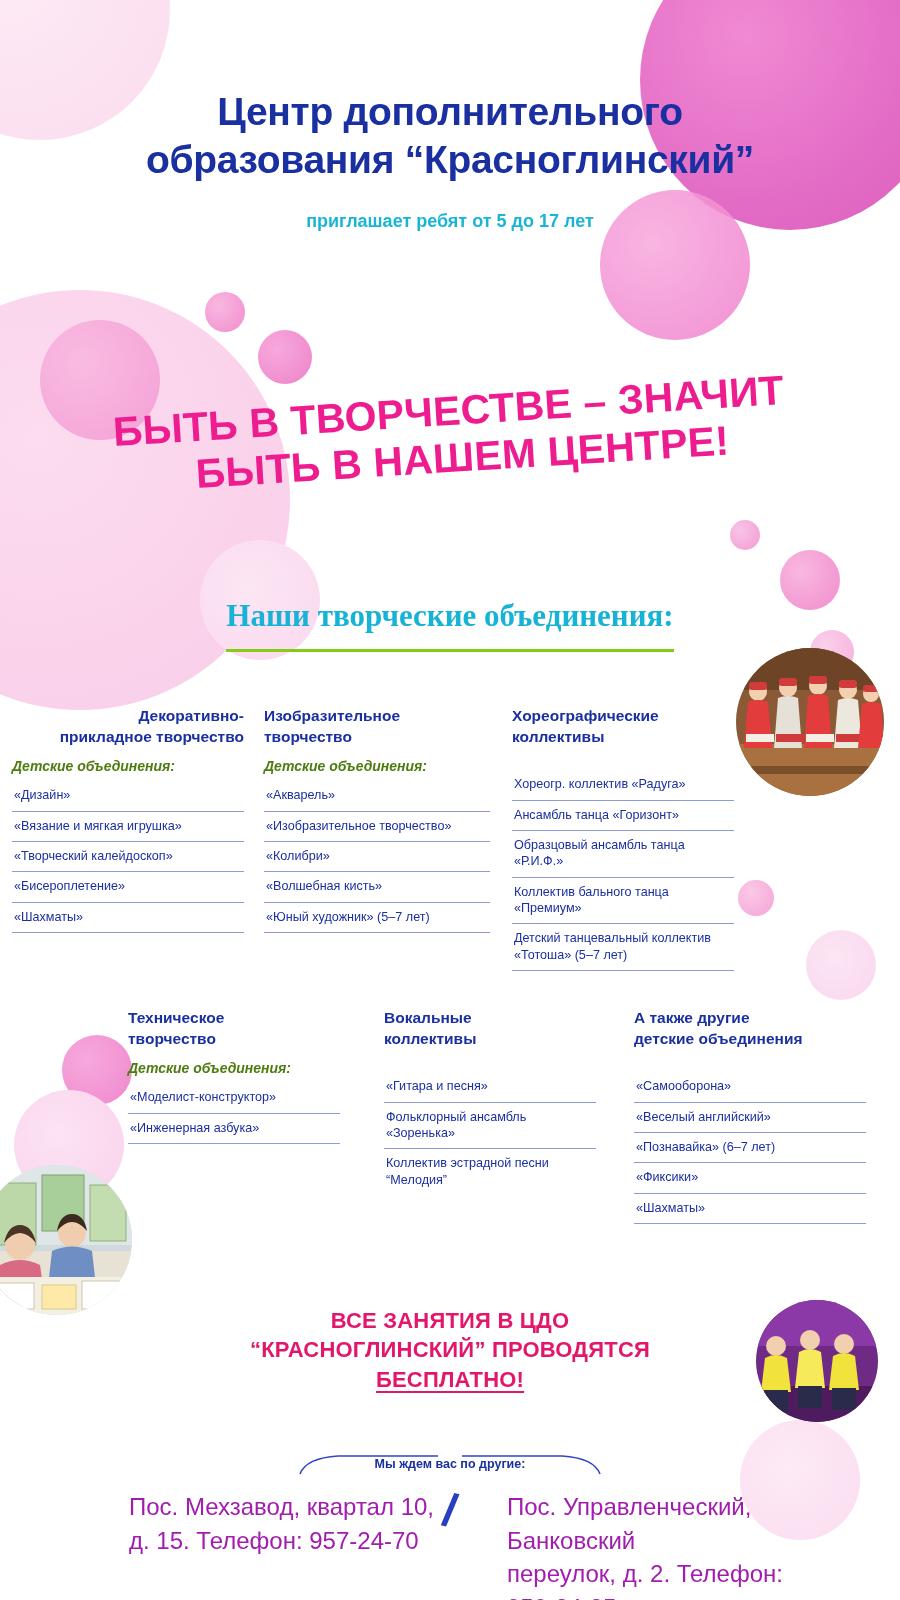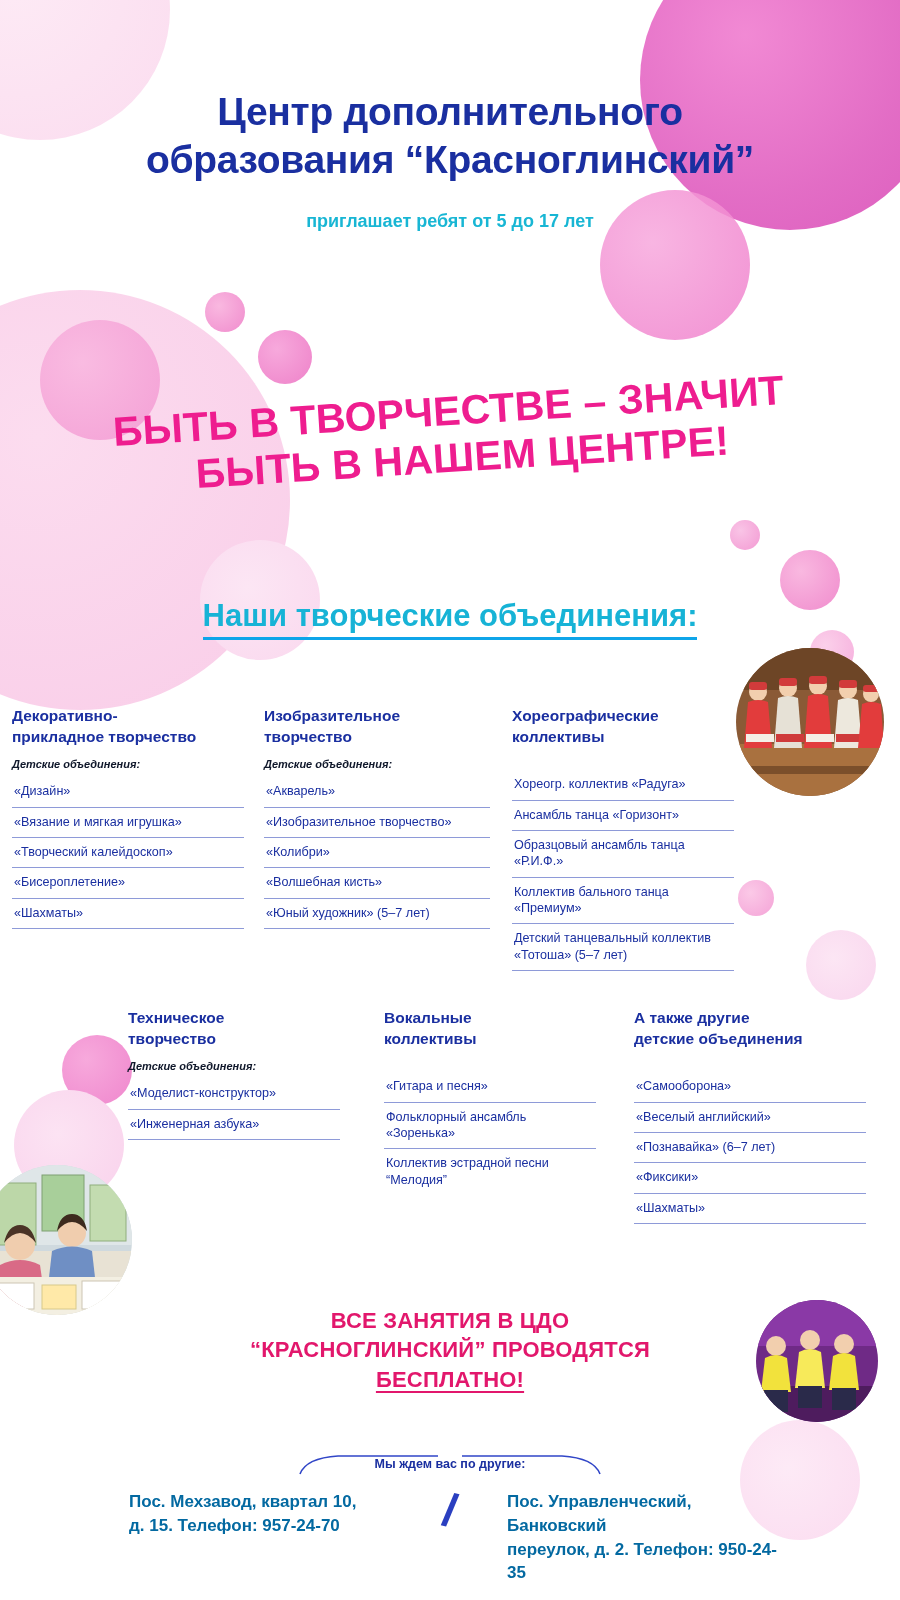--- a/index.html
+++ b/index.html
@@ -104,40 +104,40 @@
     letter-spacing: 0.2px;
   }
   .slogan-line.second { margin-left: 22px; }
 
   
   #section-heading {
     position: absolute; top: 598px; left: 0; width: 900px; text-align: center; z-index: 6;
   }
   #section-heading span {
     font-size: 31px; font-weight: bold; color: #17b3d6;
-    border-bottom: 3px solid #0ea5e9; padding-bottom: 4px;
+    border-bottom: 3px solid #84cc16; padding-bottom: 16px; font-family: Liberation Serif, serif;
   }
 
   
   .photo { position: absolute; border-radius: 50%; overflow: hidden; z-index: 4; }
   #photo-dance { width: 148px; height: 148px; right: 16px; top: 648px; }
   #photo-kids { width: 150px; height: 150px; left: -18px; top: 1165px; }
   #photo-stage { width: 122px; height: 122px; right: 22px; top: 1300px; }
 
   
   #columns-top { position: absolute; top: 706px; left: 0; width: 900px; z-index: 5; }
   #columns-bottom { position: absolute; top: 1008px; left: 0; width: 900px; z-index: 5; }
 
   .col { position: absolute; }
   .col-title {
     font-size: 15.5px; font-weight: bold; color: #1a2fa0; line-height: 1.33;
     margin-bottom: 11px;
   }
   .col-sub {
-    font-size: 11px; font-weight: bold; font-style: italic; color: #0f172a;
+    font-size: 14px; font-weight: bold; font-style: italic; color: #4d7c0f;
     margin-bottom: 7px;
   }
   .item {
     font-size: 12.6px; color: #1a2fa0; line-height: 1.3;
     padding: 6px 2px 7px 2px;
     border-bottom: 1.4px solid #8e9ad8;
   }
   .item.no-rule { border-bottom: none; }
 
   
@@ -154,21 +154,21 @@
   #address-note {
     position: absolute; top: 1457px; left: 0; width: 900px; text-align: center; z-index: 6;
     font-size: 12.5px; font-weight: bold; color: #1a2fa0;
   }
   #bracket { position: absolute; top: 1448px; left: 0; width: 900px; z-index: 5; }
   #addresses {
     position: absolute; top: 1490px; left: 0; width: 900px; z-index: 6;
     display: flex; justify-content: center; align-items: flex-start; gap: 0;
   }
   .address-block {
-    font-size: 17px; font-weight: bold; color: #0369a1; line-height: 1.4;
+    font-size: 24px; font-weight: normal; color: #a21caf; line-height: 1.4;
     width: 330px;
   }
   .address-block.left { text-align: left; padding-left: 24px; }
   .address-block.right { text-align: left; padding-left: 42px; }
   #address-divider {
     width: 30px; display: flex; justify-content: center;
     font-size: 46px; font-weight: bold; color: #2a3fc0; line-height: .9;
     transform: rotate(12deg);
   }
 </style>
@@ -291,21 +291,21 @@
       <circle cx="14" cy="12" r="10" fill="#f2cfae"></circle>
       <path d="M3 24 q11 -6 22 0 l4 34 h-30z" fill="#f2e23c"></path>
       <rect x="2" y="56" width="24" height="22" fill="#2a2a4a"></rect>
     </g>
   </svg>
 </div>
 
 <div id="columns-top">
 
   <div class="col" style="left:12px; top:0; width:232px;">
-    <div class="col-title" style="white-space:pre-line;">Декоративно-
+    <div class="col-title" style="white-space:pre-line;text-align:right;">Декоративно-
 прикладное творчество</div>
     <div class="col-sub">Детские объединения:</div>
     <div class="item">«Дизайн»</div>
     <div class="item">«Вязание и мягкая игрушка»</div>
     <div class="item">«Творческий калейдоскоп»</div>
     <div class="item">«Бисероплетение»</div>
     <div class="item">«Шахматы»</div>
   </div>
 
   <div class="col" style="left:264px; top:0; width:226px;">

